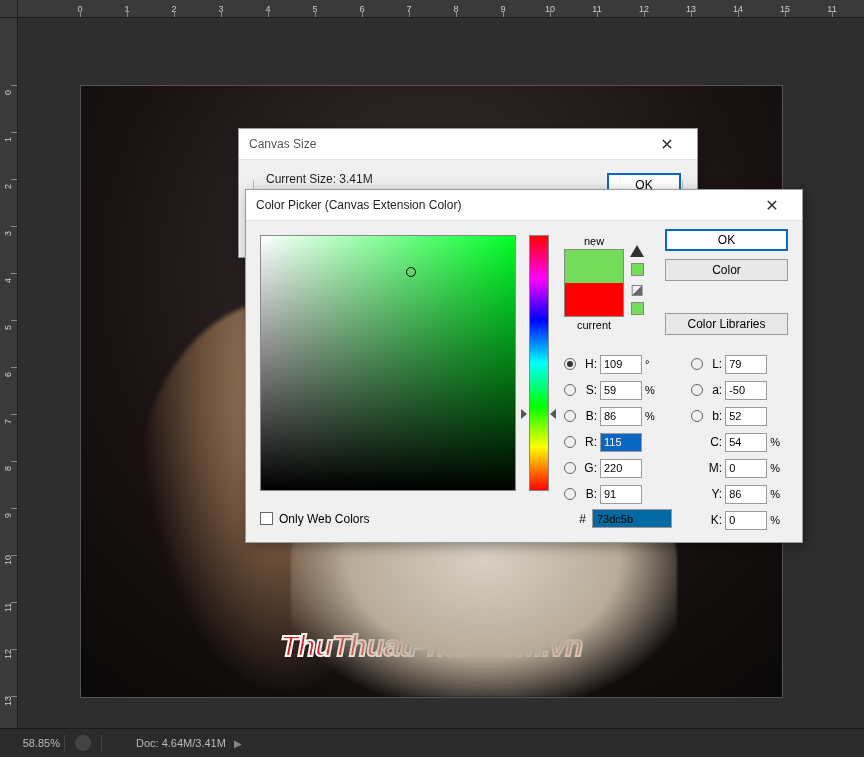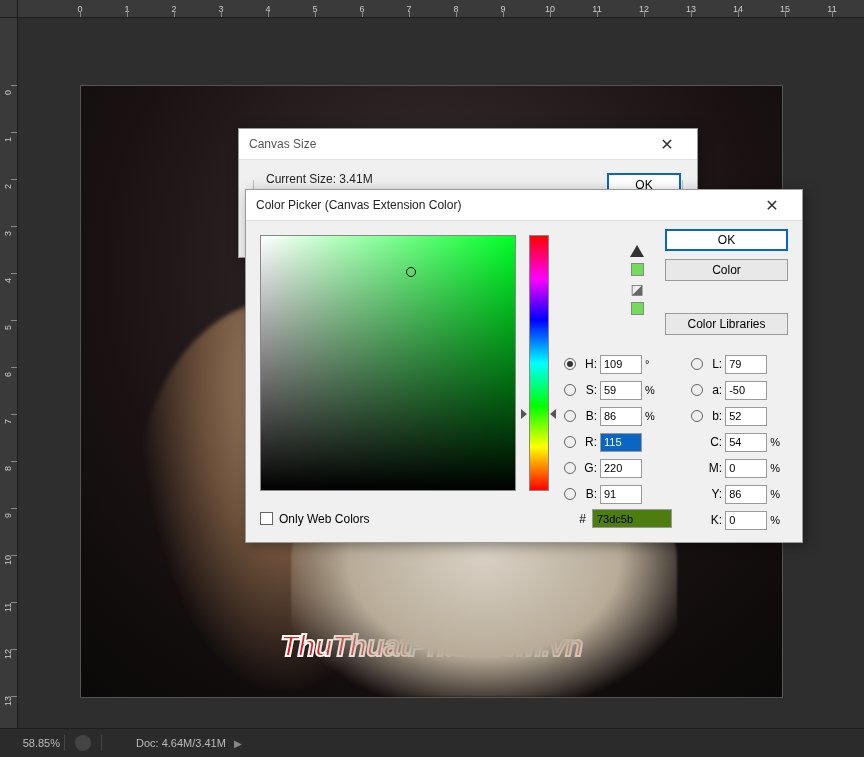--- a/index.html
+++ b/index.html
@@ -92,21 +92,21 @@
 .radio { width: 12px; height: 12px; border: 1px solid #666; border-radius: 50%; display: inline-flex; align-items: center; justify-content: center; flex-shrink: 0; }
 .radio.on::after { content: ""; width: 6px; height: 6px; background: #333; border-radius: 50%; }
 .flabel { width: 18px; text-align: right; }
 .flabel2 { width: 16px; text-align: right; }
 .num { width: 42px; height: 19px; border: 1px solid #9a9a9a; background: #fff; font-size: 11px; padding: 0 3px; text-align: left; }
 .num.sel { background: #0a66c2; color: #fff; }
 .unit { width: 12px; font-size: 11px; }
 
 .hex-row { position: absolute; bottom: 14px; left: 14px; right: 14px; display: flex; align-items: center; gap: 6px; }
 .cb { width: 13px; height: 13px; border: 1px solid #666; background: #fff; display: inline-block; }
-.hex-in { width: 80px; height: 19px; border: 1px solid #9a9a9a; background: #4d7c0f; font-size: 11px; padding: 0 4px; }
+.hex-in { width: 80px; height: 19px; border: 1px solid #9a9a9a; background: #0369a1; font-size: 11px; padding: 0 4px; }
 .spacer { flex: 1; }
 </style>
 </head>
 <body>
 
 <div class="workspace">
   <div class="ruler-corner"></div>
   <div class="ruler-h" id="rh">
       <span class="tick-h" style="left: 52px;">0</span>
       <span class="tick-mark-h" style="left: 62px;"></span>
@@ -206,20 +206,28 @@
       <div class="satval">
         <div class="sv-hue"></div>
           <div class="sv-white"></div>
           <div class="sv-black"></div>
         <div class="sv-marker" id="svm" style="left: 59%; top: 14%;"></div>
       </div>
       <div class="hue-strip"></div>
       <div class="hue-slider-l" id="hsl" style="top: 188.2px;"></div>
       <div class="hue-slider-r" id="hsr" style="top: 188.2px;"></div>
 
+      <div class="swatch-box">
+        <div class="new-label">new</div>
+        <div class="swatch">
+          <div class="sw-new"></div>
+          <div class="sw-cur"></div>
+        </div>
+        <div class="cur-label">current</div>
+      </div>
       <div class="warn-col">
         <div class="warn-tri"></div>
         <div class="mini-sw"></div>
         <div class="cube">◪</div>
         <div class="mini-sw"></div>
       </div>
 
       <div class="btns">
         <div class="btn primary">OK</div>
         <div class="btn">Color</div>

